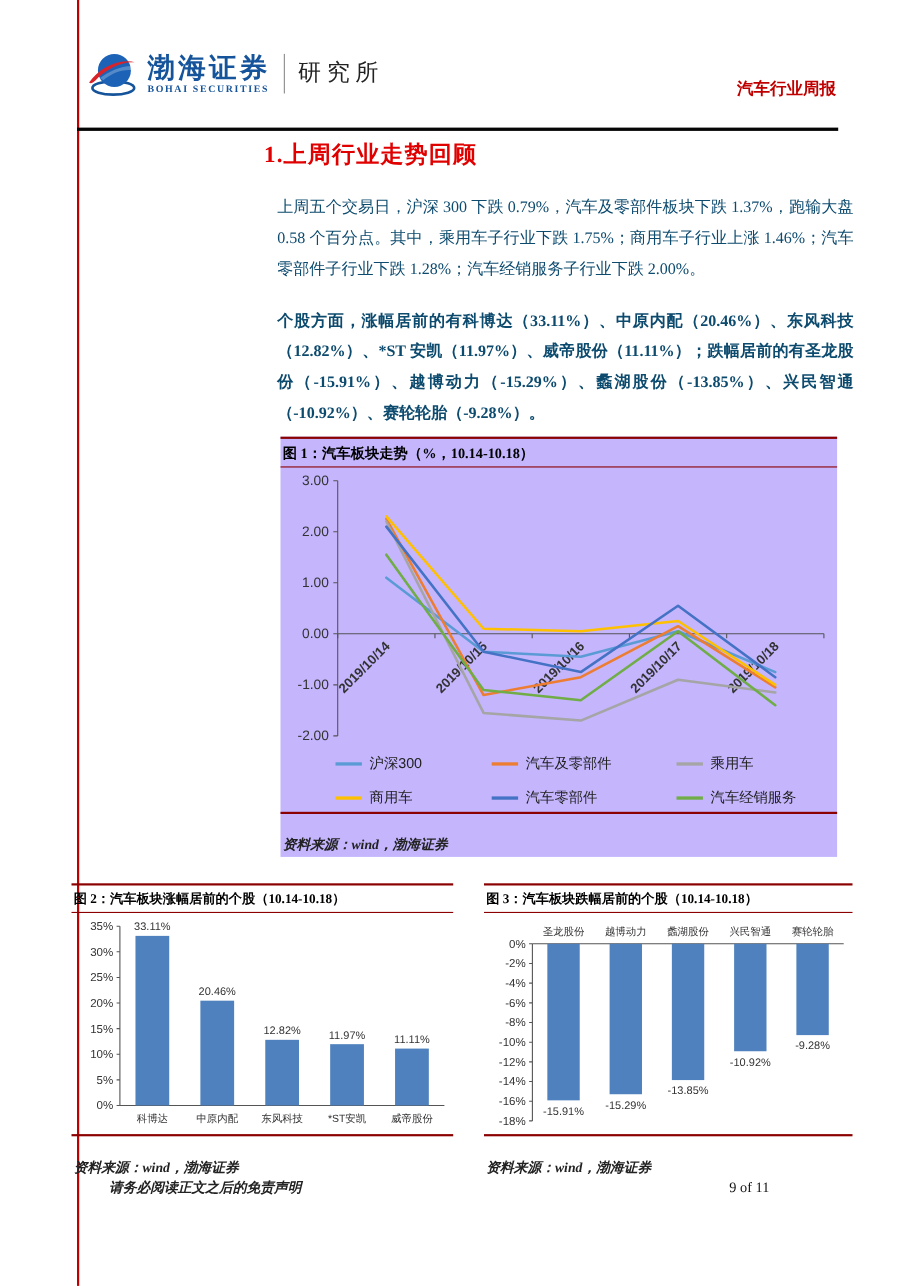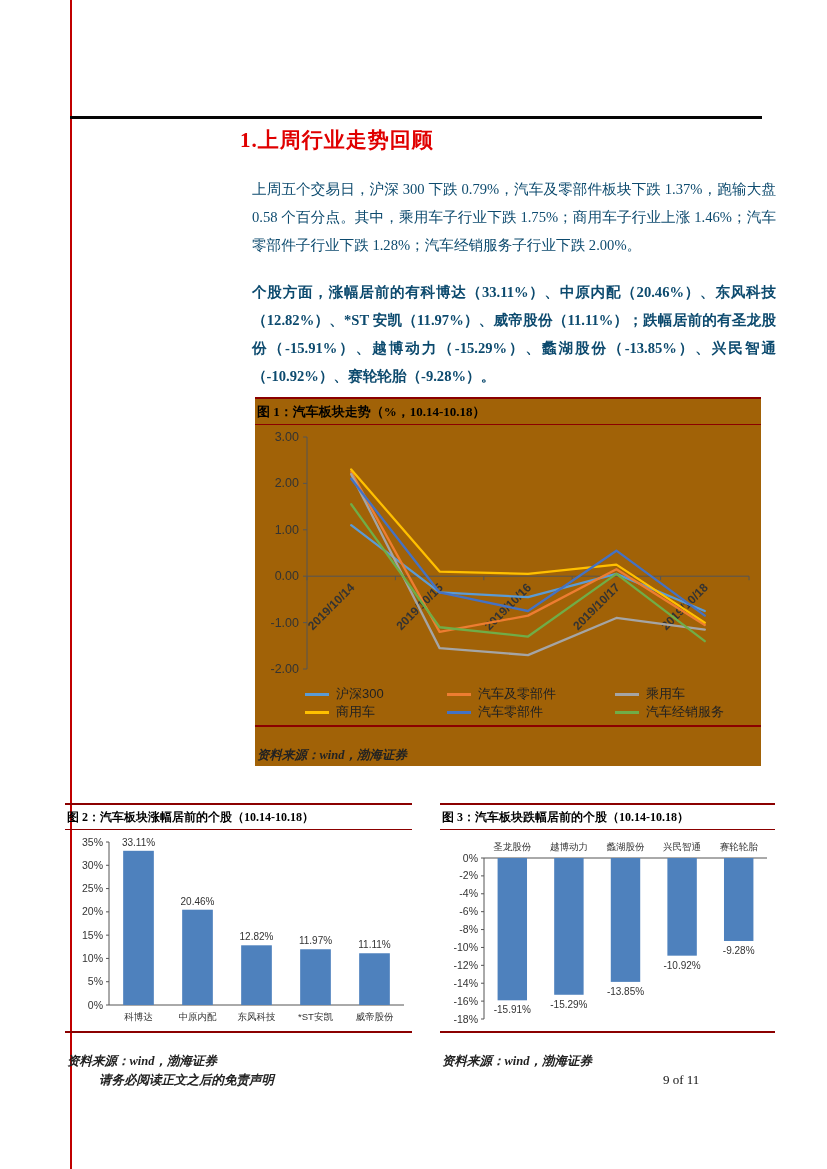--- a/index.html
+++ b/index.html
@@ -13,44 +13,61 @@
   .brand-cn{font-size:25px;font-weight:bold;color:#15549a;letter-spacing:3px;line-height:1.05;}
   .brand-en{font-size:9px;font-weight:bold;color:#15549a;letter-spacing:1.5px;}
   .brand-divider{width:1px;height:36px;background:#8a8a8a;margin:0 12px 2px 12px;}
   .dept{font-size:21px;color:#222;letter-spacing:5px;padding-bottom:4px;}
   .report-title{font-size:15px;font-weight:bold;color:#c00000;padding-bottom:2px;}
   .header-rule{position:absolute;left:70px;top:116px;width:692px;height:3px;background:#050505;}
   .section-title{position:absolute;left:240px;top:126px;font-size:21px;font-weight:bold;color:#e00000;letter-spacing:1px;}
   .body-para{position:absolute;left:252px;width:524px;font-size:14.6px;line-height:28px;text-align:justify;color:#0c4a6e;}
   .p1{top:175px;}
   .p2{top:278px;font-weight:bold;}
-  .fig{position:absolute;background:#a16207;}
+  .fig{position:absolute;background:#c4b5fd;}
   .fig1{left:255px;top:397px;width:506px;}
   .fig-title{font-size:13px;font-weight:bold;border-top:2px solid #8b0000;border-bottom:1px solid #8b0000;
              padding:4px 2px 3px 2px;color:#000;}
   .fig-row .fig-title{font-size:12px;}
   .chart-svg{display:block;margin-top:2px;font-family:"Liberation Sans","DejaVu Sans",sans-serif;}
   .legend{display:grid;grid-template-columns:142px 168px 146px;margin:0 0 4px 50px;font-size:13px;
-          font-family:"Liberation Sans","DejaVu Sans",sans-serif;color:#222;row-gap:0;}
+          font-family:"Liberation Sans","DejaVu Sans",sans-serif;color:#222;row-gap:13px;}
   .lg-item{white-space:nowrap;}
   .lg-swatch{display:inline-block;width:24px;height:3px;vertical-align:middle;margin-right:7px;}
   .source{border-top:2px solid #8b0000;margin-top:4px;padding:20px 2px 2px 2px;font-style:italic;font-weight:bold;
           font-size:12.5px;color:#222;}
   .fig-row{position:absolute;left:65px;top:803px;width:697px;display:flex;gap:28px;}
   .fig2{width:347px;}
   .fig3{width:335px;}
   .footer-disclaimer{position:absolute;left:99px;top:1072px;font-style:italic;font-weight:bold;font-size:12.5px;color:#222;}
   .page-number{position:absolute;left:663px;top:1072px;font-size:13px;color:#111;}
 </style>
 </head>
 <body>
 
 <div class="page">
   <div class="left-rule"></div>
 
+  <header class="header">
+    <div class="brand">
+      <svg class="logo" viewBox="0 0 48 48">
+        <ellipse cx="25" cy="36" rx="19" ry="6" fill="none" stroke="#15549a" stroke-width="2.4"></ellipse>
+        <circle cx="26" cy="20" r="15" fill="#1c63b7"></circle>
+        <path d="M3 31 C 12 18, 30 8, 46 13 C 34 11, 18 19, 9 29 C 6 32, 4 32, 3 31 Z" fill="#d8232a"></path>
+        <path d="M13 27 C 20 21, 34 15, 44 16 L 44 20 C 34 18, 22 23, 16 29 Z" fill="#ffffff" opacity="0.25"></path>
+      </svg>
+      <div class="brand-text">
+        <div class="brand-cn">渤海证券</div>
+        <div class="brand-en">BOHAI SECURITIES</div>
+      </div>
+      <div class="brand-divider"></div>
+      <div class="dept">研究所</div>
+    </div>
+    <div class="report-title">汽车行业周报</div>
+  </header>
 
   <div class="header-rule"></div>
 
   <h1 class="section-title">1.上周行业走势回顾</h1>
 
   <p class="body-para p1">上周五个交易日，沪深 300 下跌 0.79%，汽车及零部件板块下跌 1.37%，跑输大盘 0.58 个百分点。其中，乘用车子行业下跌 1.75%；商用车子行业上涨 1.46%；汽车零部件子行业下跌 1.28%；汽车经销服务子行业下跌 2.00%。</p>
   <p class="body-para p2">个股方面，涨幅居前的有科博达（33.11%）、中原内配（20.46%）、东风科技（12.82%）、*ST 安凯（11.97%）、威帝股份（11.11%）；跌幅居前的有圣龙股份（-15.91%）、越博动力（-15.29%）、蠡湖股份（-13.85%）、兴民智通（-10.92%）、赛轮轮胎（-9.28%）。</p>
 
   <figure class="fig fig1">
     <figcaption class="fig-title">图 1：汽车板块走势（%，10.14-10.18）</figcaption>

